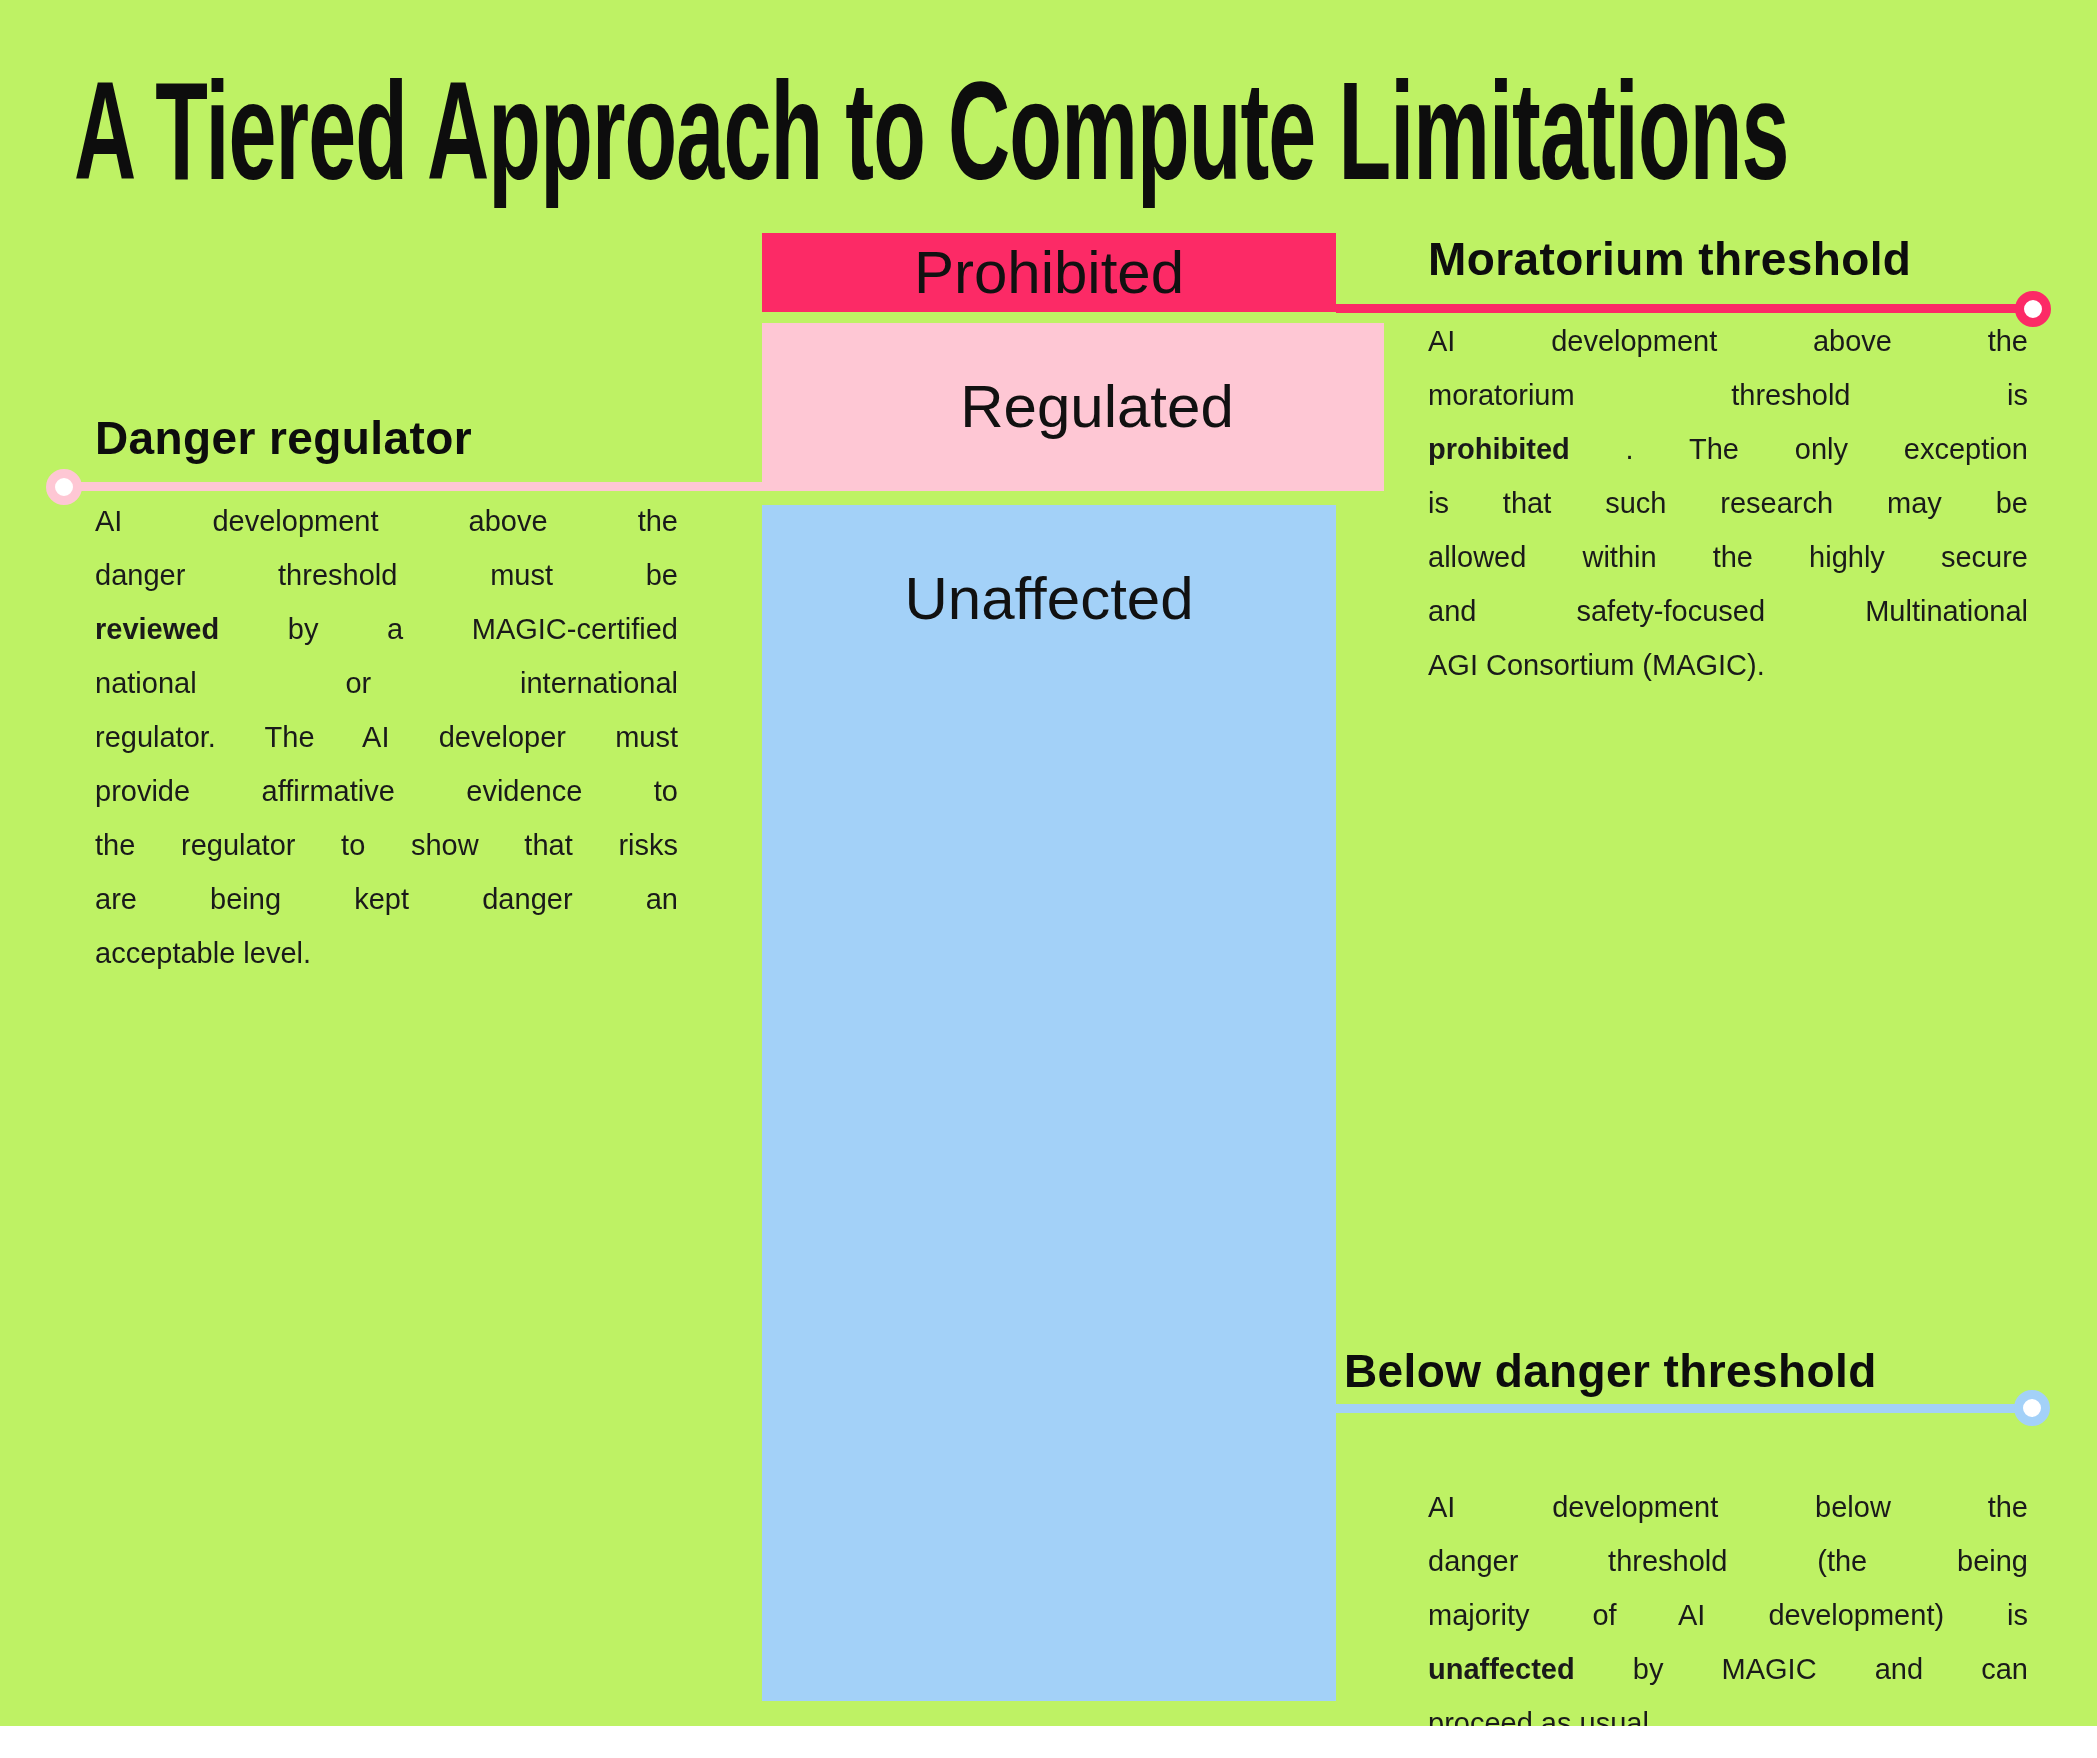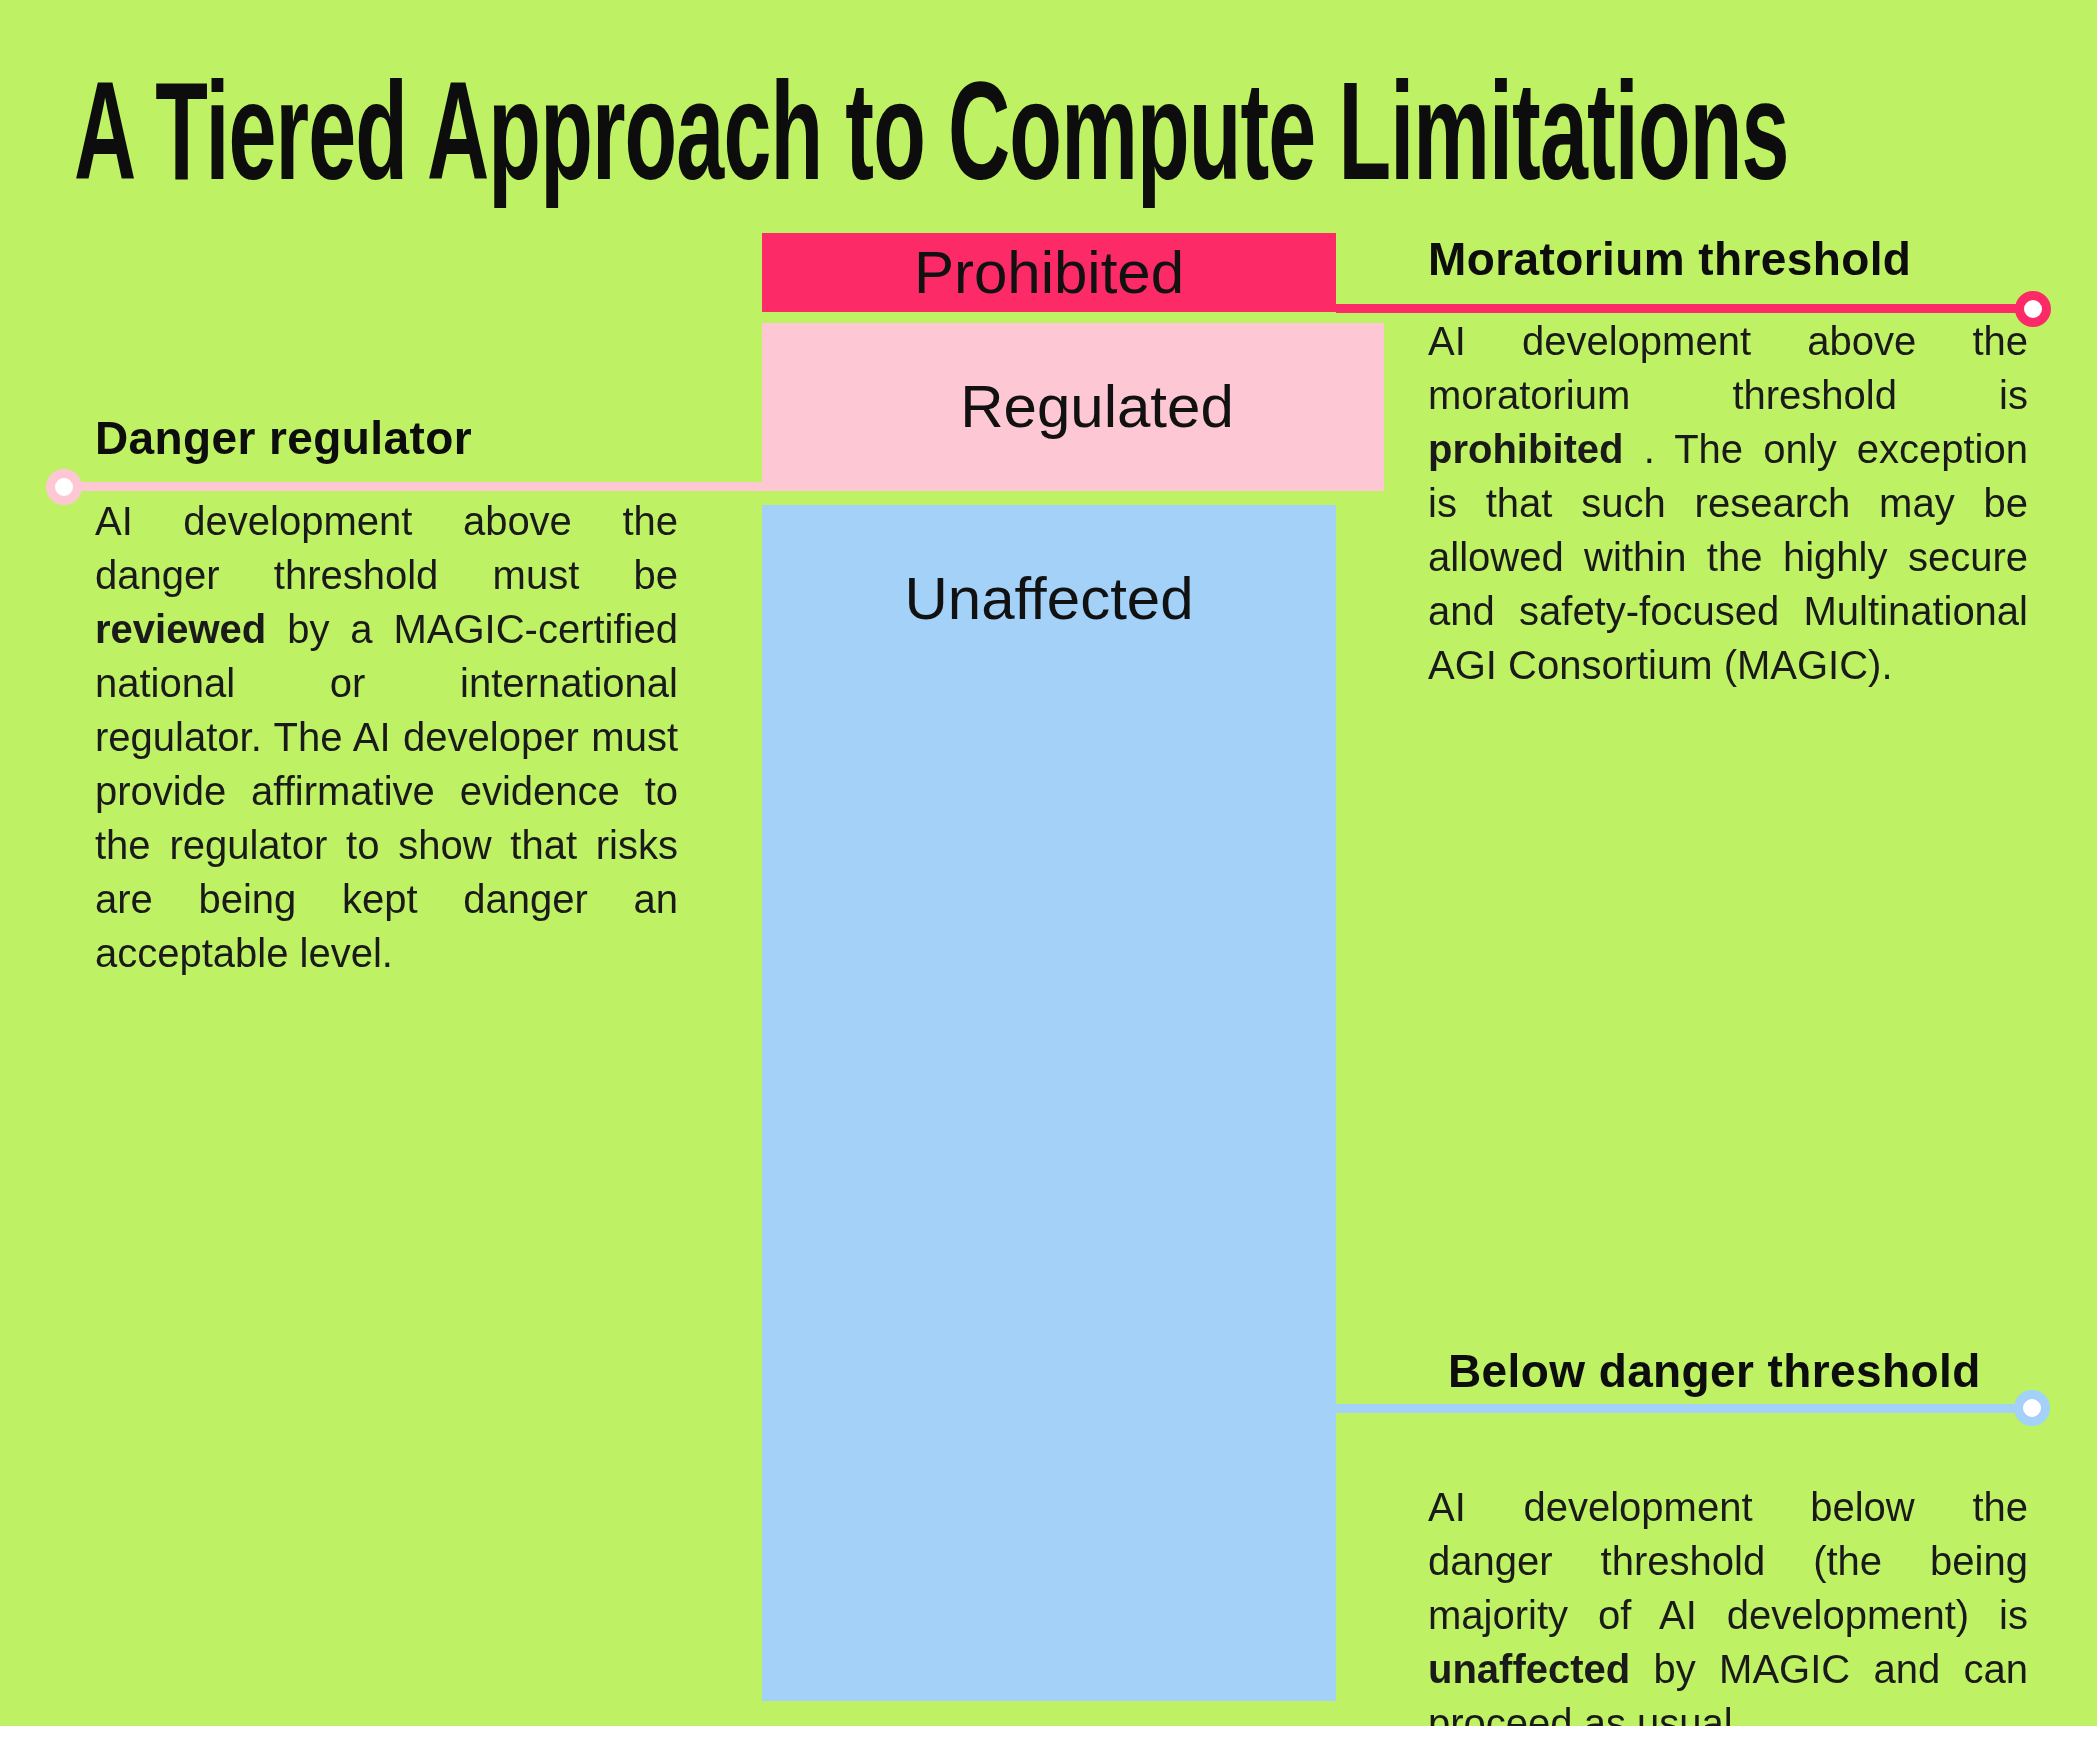--- a/index.html
+++ b/index.html
@@ -86,25 +86,25 @@
     font-size: 46px;
     font-weight: bold;
     line-height: 1;
     white-space: nowrap;
     color: #0d0d0d;
     letter-spacing: 0.4px;
     text-align: right;
   }
   .heading-moratorium { left: 1428px; top: 236px; }
   .heading-danger     { left: 95px;  top: 415px; }
-  .heading-below      { left: 1448px; top: 1348px; }
+  .heading-below      { left: 1344px; top: 1348px; }
 
   .annot-body {
     position: absolute;
-    font-size: 40px;
+    font-size: 29px;
     line-height: 54px;
     color: #1a1a1a;
   }
   .body-moratorium { left: 1428px; top: 314px;  width: 600px; }
   .body-danger     { left: 95px;  top: 494px;  width: 583px; }
   .body-below      { left: 1428px; top: 1480px; width: 600px; }
 
   .jline {
     text-align: justify;
     text-align-last: justify;

